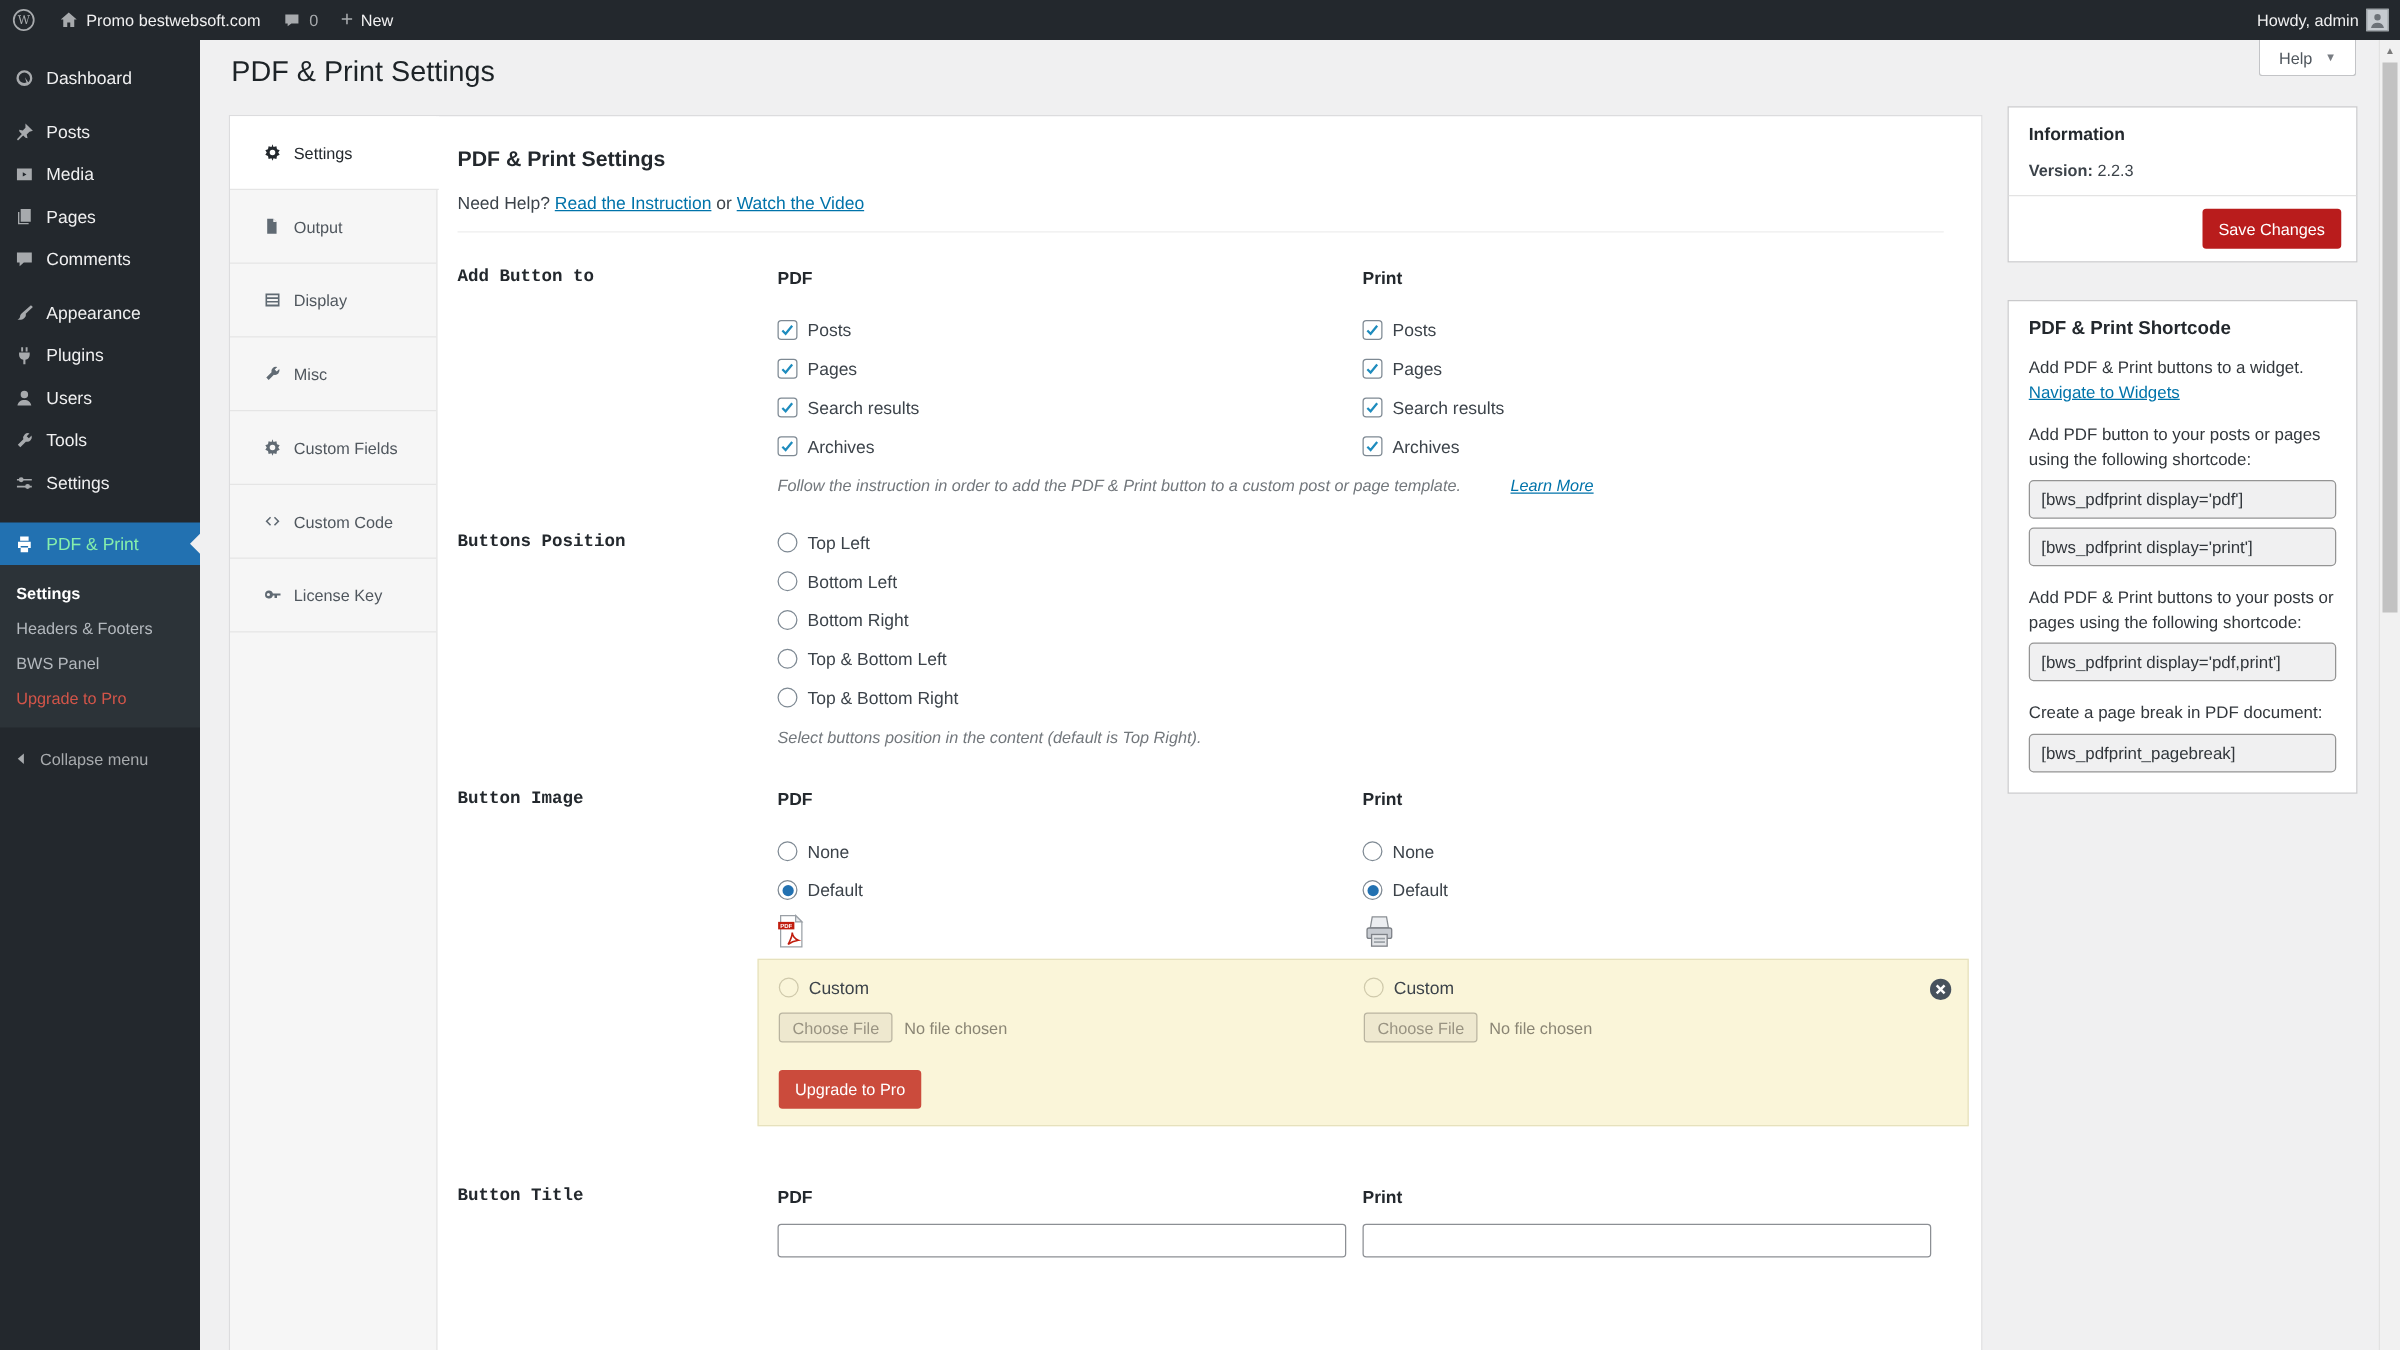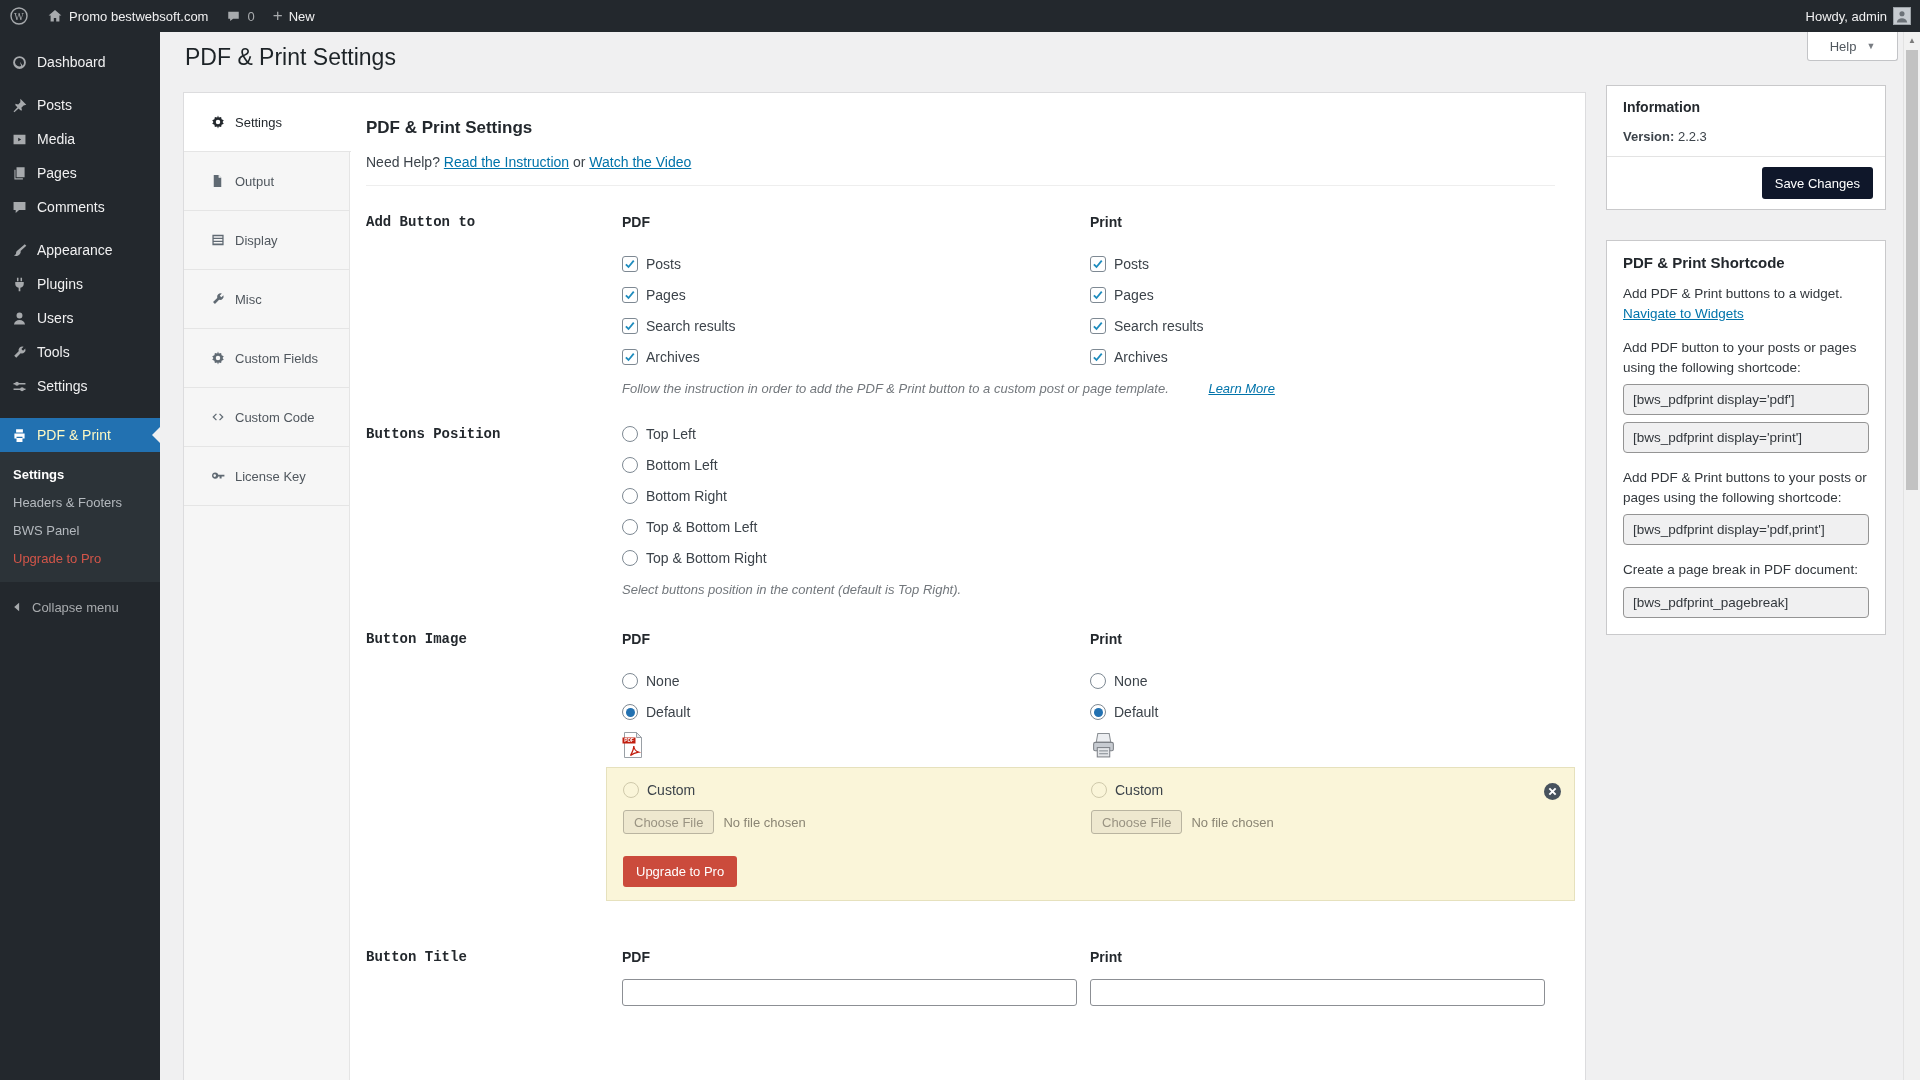--- a/index.html
+++ b/index.html
@@ -15,32 +15,32 @@
   .ab-count { color:#a7aaad; }
   .ab-plus { color:#a7aaad; font-size:17px; font-weight:400; line-height:1; margin-top:-2px; }
   .avatar { width:18px; height:18px; background:#c6cbd0; border:1px solid #9ca2a7; display:flex; align-items:flex-end; justify-content:center; overflow:hidden; }
 
   
   #admin-menu { position:absolute; left:0; top:32px; width:160px; height:1048px; background:#23282d; color:#f0f0f1; font-size:14px; padding-top:13px; }
   .menu-item { height:34px; display:flex; align-items:center; gap:9px; padding-left:10px; cursor:pointer; }
   .menu-item .m-icon { color:#a7aaad; width:18px; display:flex; justify-content:center; }
   .menu-gap { height:9px; }
   .menu-gap-lg { height:15px; }
-  .menu-item.active { background:#2271b1; color:#fef9c3; position:relative; }
+  .menu-item.active { background:#2271b1; color:#86efac; position:relative; }
   .menu-item.active .m-icon { color:#fff; }
   .menu-item.active::after { content:""; position:absolute; right:0; top:50%; margin-top:-8px; border:8px solid transparent; border-right-color:#f0f0f1; }
   .submenu { background:#2c3338; padding:8px 0 10px; }
   .submenu-item { height:28px; display:flex; align-items:center; padding-left:13px; font-size:13px; color:#b4b9be; cursor:pointer; }
   .submenu-item.current { color:#fff; font-weight:bold; }
   .submenu-item.upgrade { color:#d35549; }
   .collapse-item { margin-top:8px; height:34px; display:flex; align-items:center; gap:8px; padding-left:10px; color:#a7aaad; cursor:pointer; font-size:13px; }
 
   
   #page-title { position:absolute; left:185px; top:44px; font-size:23px; font-weight:400; color:#1d2327; }
-  #help-btn { position:absolute; left:1807px; top:32px; width:91px; height:29px; background:#fff; border:1px solid #c3c4c7; border-top:none; border-radius:0 0 3px 3px; display:flex; align-items:center; justify-content:center; gap:10px; color:#50575e; cursor:pointer; }
+  #help-btn { position:absolute; left:1807px; top:32px; width:78px; height:29px; background:#fff; border:1px solid #c3c4c7; border-top:none; border-radius:0 0 3px 3px; display:flex; align-items:center; justify-content:center; gap:10px; color:#50575e; cursor:pointer; }
   #help-btn .caret { font-size:9px; color:#787c82; }
 
   
   #scrollbar { position:absolute; left:1903px; top:32px; width:17px; height:1048px; background:#f1f1f1; border-left:1px solid #e2e2e2; }
   #scrollbar .sb-up { height:16px; display:flex; align-items:center; justify-content:center; color:#7b7b7b; font-size:8px; cursor:pointer; }
   #scrollbar .sb-thumb { position:absolute; left:2px; top:18px; width:12px; height:440px; background:#c2c2c2; cursor:pointer; }
 
   
   #panel { position:absolute; left:183px; top:92px; width:1403px; height:1000px; background:#fff; border:1px solid #dcdcde; }
   #tab-nav { position:absolute; left:0; top:0; bottom:0; width:166px; background:#f6f6f6; border-right:1px solid #e5e5e5; }
@@ -85,21 +85,21 @@
   .close-btn { position:absolute; right:13px; top:15px; width:17px; height:17px; border-radius:50%; background:#47525d; display:flex; align-items:center; justify-content:center; cursor:pointer; }
 
   .title-input { margin-top:14px; width:455px; height:27px; border:1px solid #8c8f94; border-radius:3px; background:#fff; padding:0 8px; font-family:inherit; font-size:13px; }
 
   
   .side-box { position:absolute; left:1606px; width:280px; background:#fff; border:1px solid #c9c9cb; }
   #info-box { top:85px; }
   .box-title { padding:13px 16px 0; font-size:14px; font-weight:bold; color:#23282d; }
   #info-box .box-body { padding:14px 16px 12px; font-size:13px; color:#3c434a; }
   #info-box .box-footer { border-top:1px solid #e3e3e3; padding:10px 12px; text-align:right; }
-  .save-btn { height:32px; padding:0 13px; background:#0f172a; border:none; border-radius:3px; color:#fff; font-size:13px; font-family:inherit; cursor:pointer; }
+  .save-btn { height:32px; padding:0 13px; background:#b91c1c; border:none; border-radius:3px; color:#fff; font-size:13px; font-family:inherit; cursor:pointer; }
 
   #shortcode-box { top:240px; padding-bottom:16px; }
   #shortcode-box .box-title { font-size:15px; }
   #shortcode-box .box-body { padding:0 16px; font-size:13.5px; color:#32373c; line-height:1.45; }
   #shortcode-box p { margin-top:15px; }
   #shortcode-box .widget-line { margin-top:13px; }
   .code-input { margin-top:7px; width:100%; height:31px; border:1px solid #949494; border-radius:4px; background:#f0f0f1; color:#32373c; padding:0 9px; font-size:13.5px; font-family:inherit; }
 </style>
 </head>
 <body>

